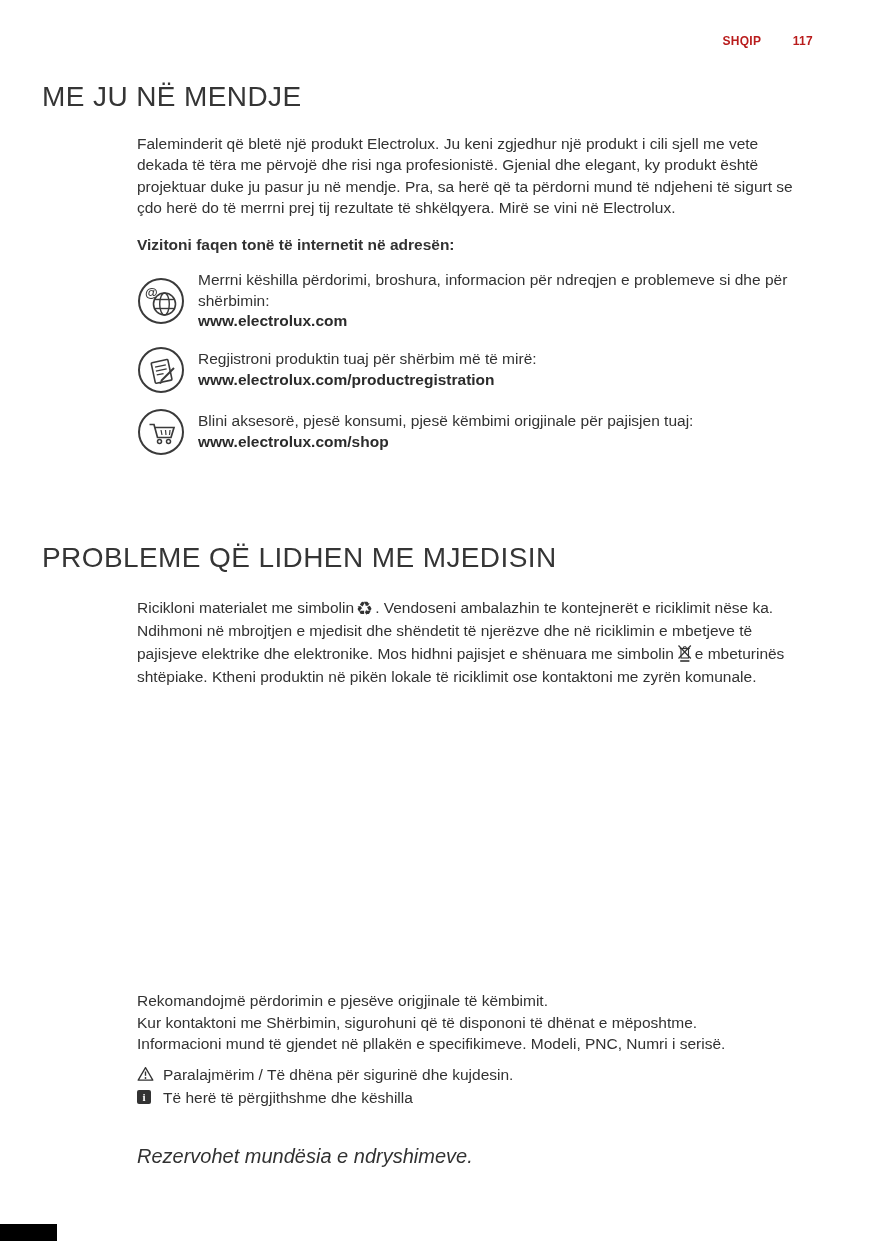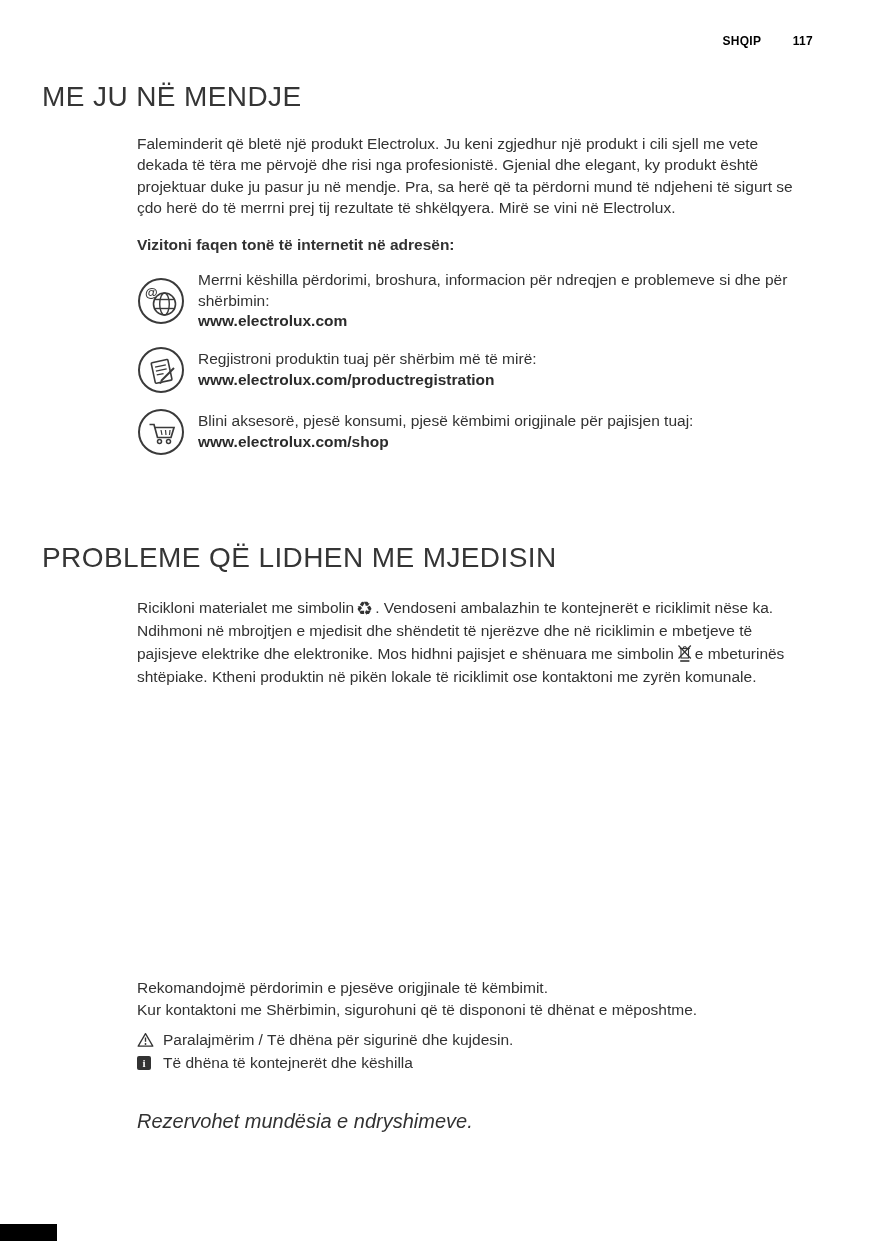--- a/index.html
+++ b/index.html
@@ -7,21 +7,21 @@
     position:relative;
     width:875px;height:1241px;
     background:#ffffff;
     font-family:"Liberation Sans", sans-serif;
     color:#323232;
     overflow:hidden;
     margin:0 auto;
   }
   .hdr{
     position:absolute;top:34px;right:62px;
-    font-size:12px;font-weight:bold;color:#000000;
+    font-size:12px;font-weight:bold;color:#b91c1c;
     letter-spacing:0.3px;
   }
   .hdr .pgnum{margin-left:28px;}
   .section{position:absolute;left:42px;width:792px;}
   .h1{
     font-size:28px;font-weight:400;color:#353535;
     letter-spacing:0.4px;line-height:1.1;margin:0 0 0 0;
   }
   .indent{margin-left:95px;width:672px;}
   .para{
@@ -31,21 +31,21 @@
   .bold-line{font-weight:bold;margin-top:15px;font-size:15.5px;line-height:21px;}
   .links{margin-top:10px;}
   .link-row{display:flex;align-items:center;margin-top:14px;}
   .icon-circle{flex:0 0 48px;width:48px;height:48px;margin-right:13px;}
   .link-text{font-size:15.5px;line-height:20.5px;max-width:608px;}
   .url{font-weight:bold;color:#2b2b2b;text-decoration:none;display:inline-block;}
   .env-paras{margin-top:22px;}
   .para2{line-height:23px;}
   .recycle-sym{font-size:19px;line-height:1;vertical-align:-2px;display:inline-block;padding:0 2px;}
   .bin-sym{vertical-align:-4px;margin:0 3px;}
-  .svc-lines{margin-top:24px;}
+  .svc-lines{margin-top:37px;}
   .svc-line{font-size:15.5px;line-height:21.5px;}
   .legend{margin-top:8px;}
   .legend-row{font-size:15.5px;line-height:23px;display:flex;align-items:center;}
   .legend-icon{display:inline-flex;width:18px;justify-content:flex-start;margin-right:6px;flex:0 0 20px;}
   .info-box,.env-box{
     display:inline-block;width:14px;height:14px;background:#333;border-radius:2px;
     color:#fff;text-align:center;font-size:11px;line-height:14px;font-weight:bold;
     font-family:"Liberation Serif", serif;
   }
   .footer-note{margin-top:36px;font-size:20px;font-style:italic;}
@@ -147,38 +147,39 @@
               <rect x="3.2" y="17.2" width="9.2" height="1.6" fill="#333" stroke="none"></rect>
             </svg></span><span>e mbeturinës shtëpiake. Ktheni produktin në pikën lokale të riciklimit ose kontaktoni me zyrën komunale.</span></p>
     </div>
   </div>
 
   <div class="section" style="top:953px;">
     <div class="indent">
       <div class="svc-lines">
         <div class="svc-line">Rekomandojmë përdorimin e pjesëve origjinale të këmbimit.</div>
         <div class="svc-line">Kur kontaktoni me Shërbimin, sigurohuni që të dispononi të dhënat e mëposhtme.</div>
+        <div class="svc-line">Informacioni mund të gjendet në pllakën e specifikimeve. Modeli, PNC, Numri i serisë.</div>
       </div>
 
       <div class="legend">
         <div class="legend-row">
           <span class="legend-icon">
             <svg width="17" height="16" viewBox="0 0 17 16" fill="none" stroke="#333">
               <path d="M8.5 1.6 L15.8 14.2 H1.2 Z" stroke-width="1.3" stroke-linejoin="round"></path>
               <line x1="8.5" y1="5.5" x2="8.5" y2="9.8" stroke-width="1.4"></line>
               <circle cx="8.5" cy="12" r="0.9" fill="#333" stroke="none"></circle>
             </svg>
           </span>
           <span>Paralajmërim / Të dhëna për sigurinë dhe kujdesin.</span>
         </div>
         <div class="legend-row">
           <span class="legend-icon">
             <span class="info-box">i</span>
           </span>
-          <span>Të dhëna të kontejnerët dhe këshilla</span>
+          <span>Të herë të përgjithshme dhe këshilla</span>
         </div>
       </div>
 
       <div class="footer-note">Rezervohet mundësia e ndryshimeve.</div>
     </div>
   </div>
 
   <div class="print-mark"></div>
 
 </div>

